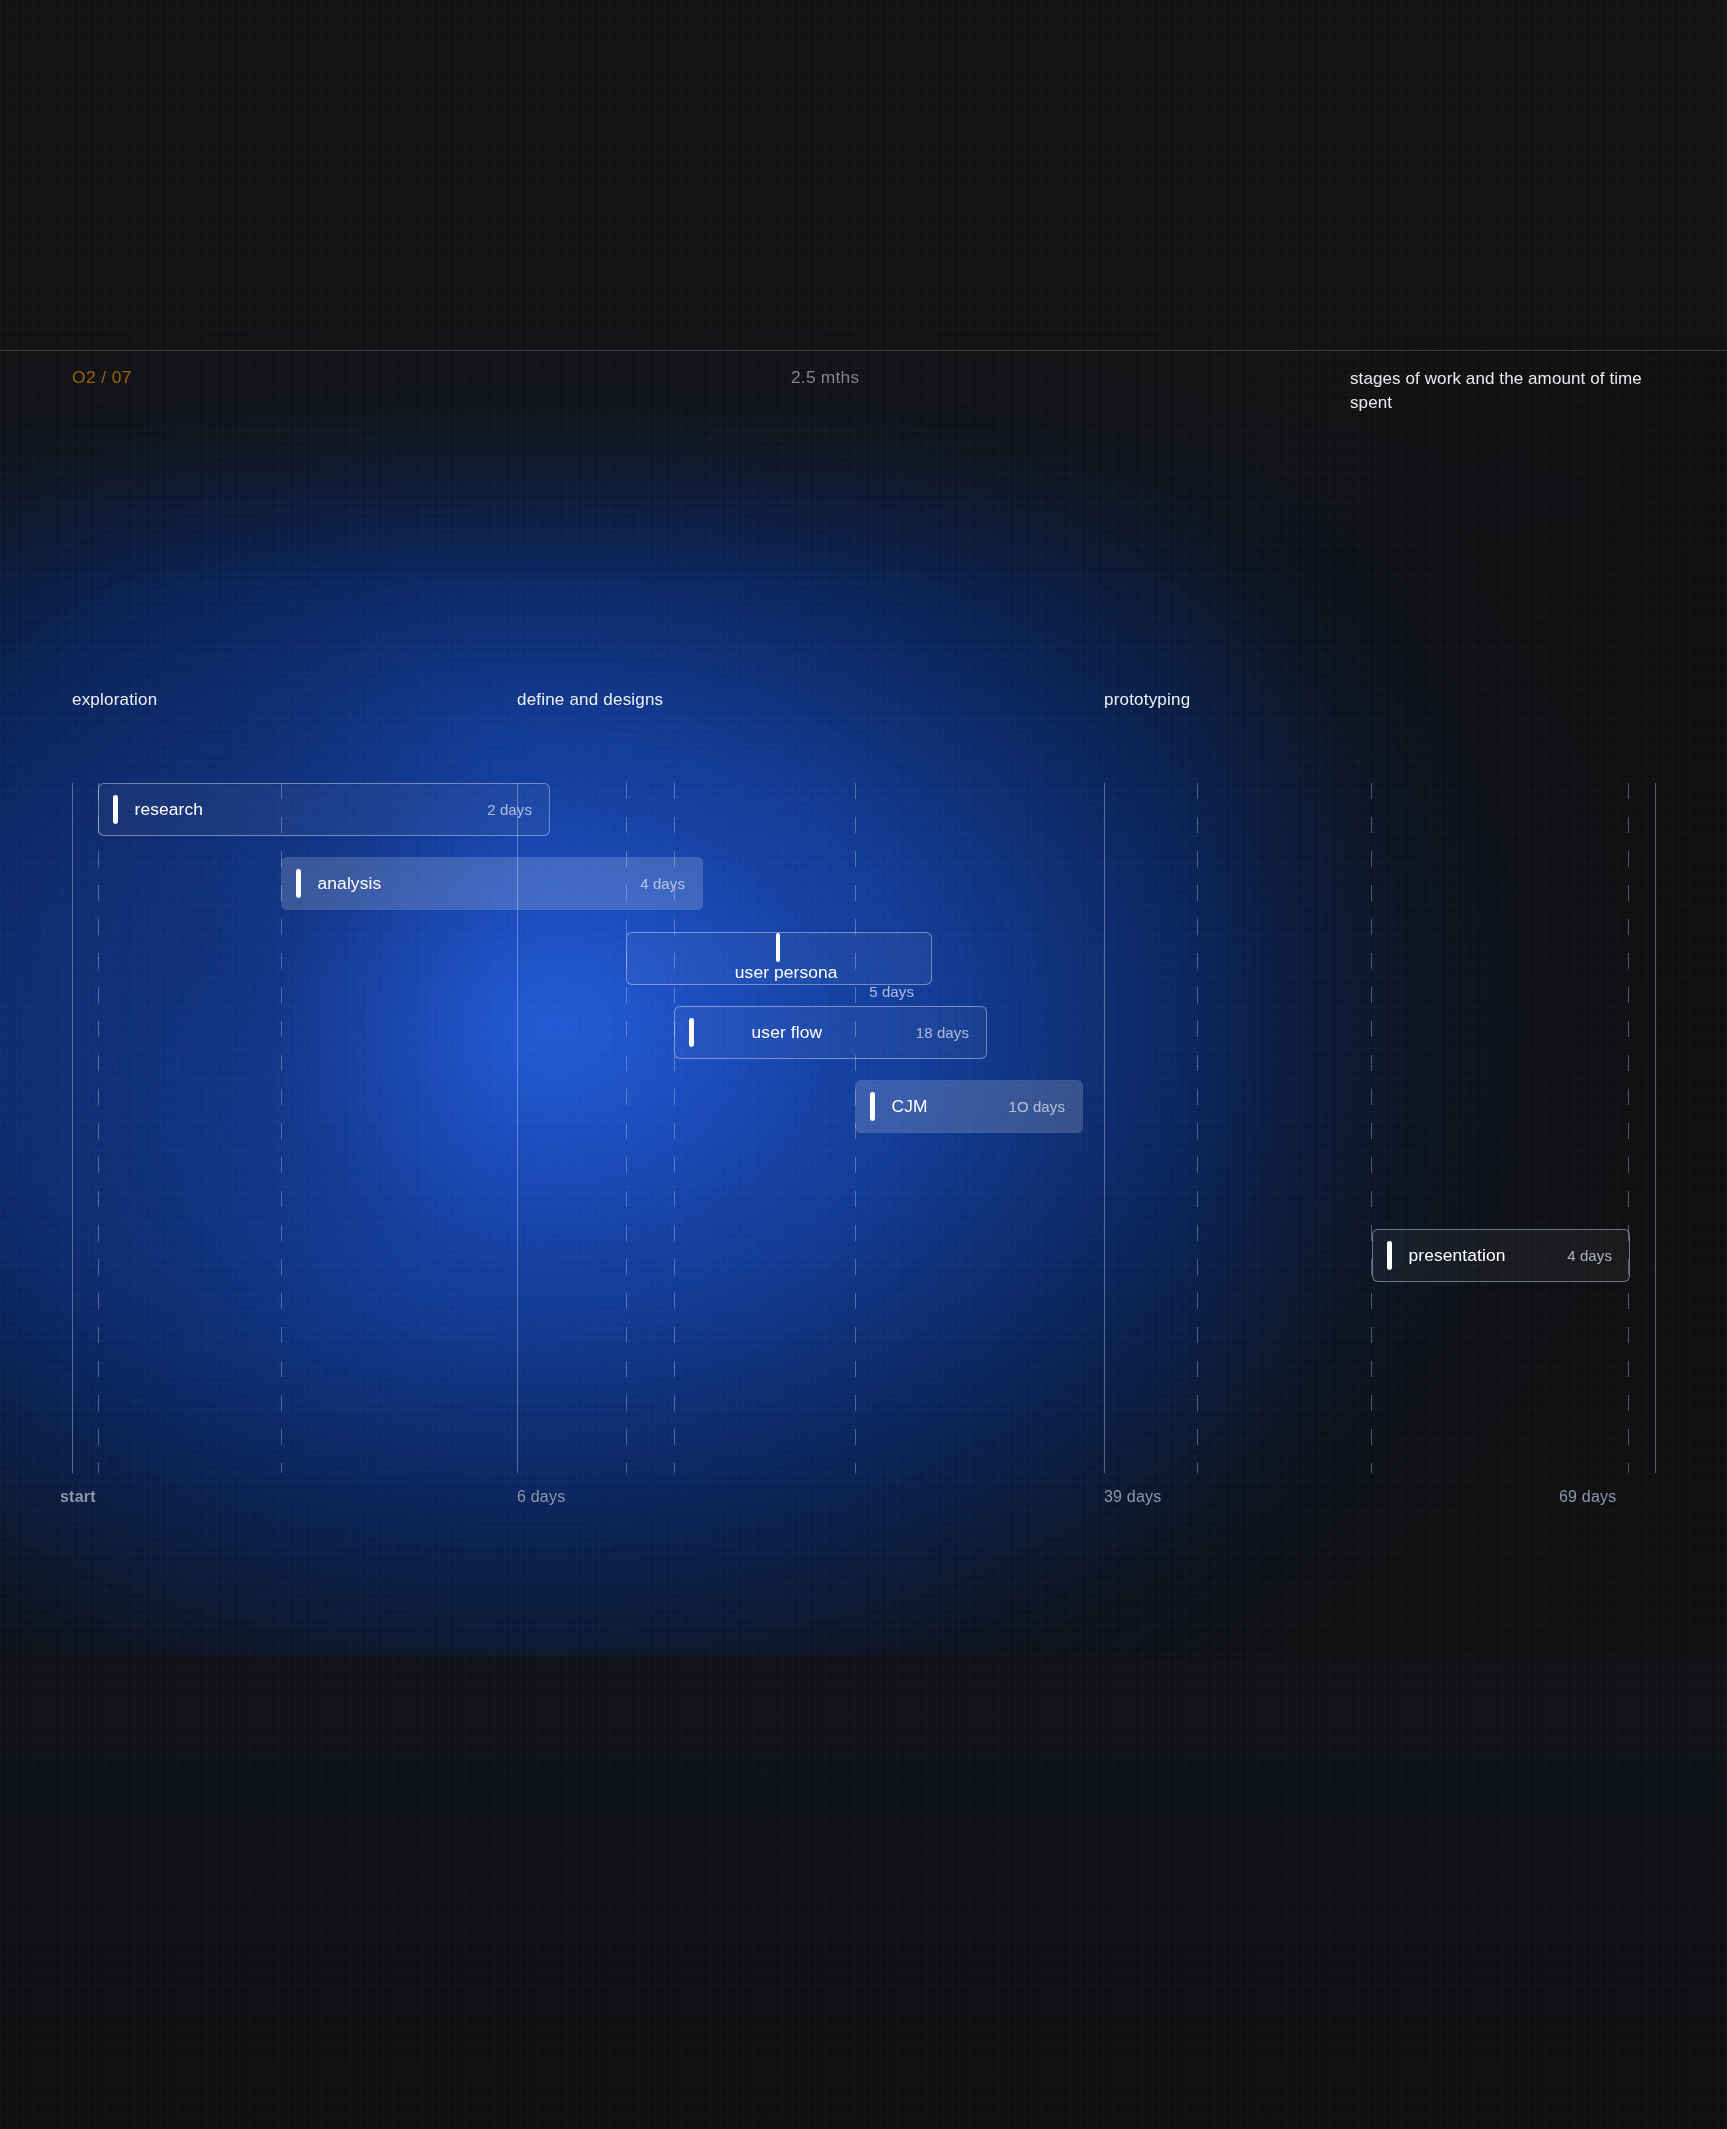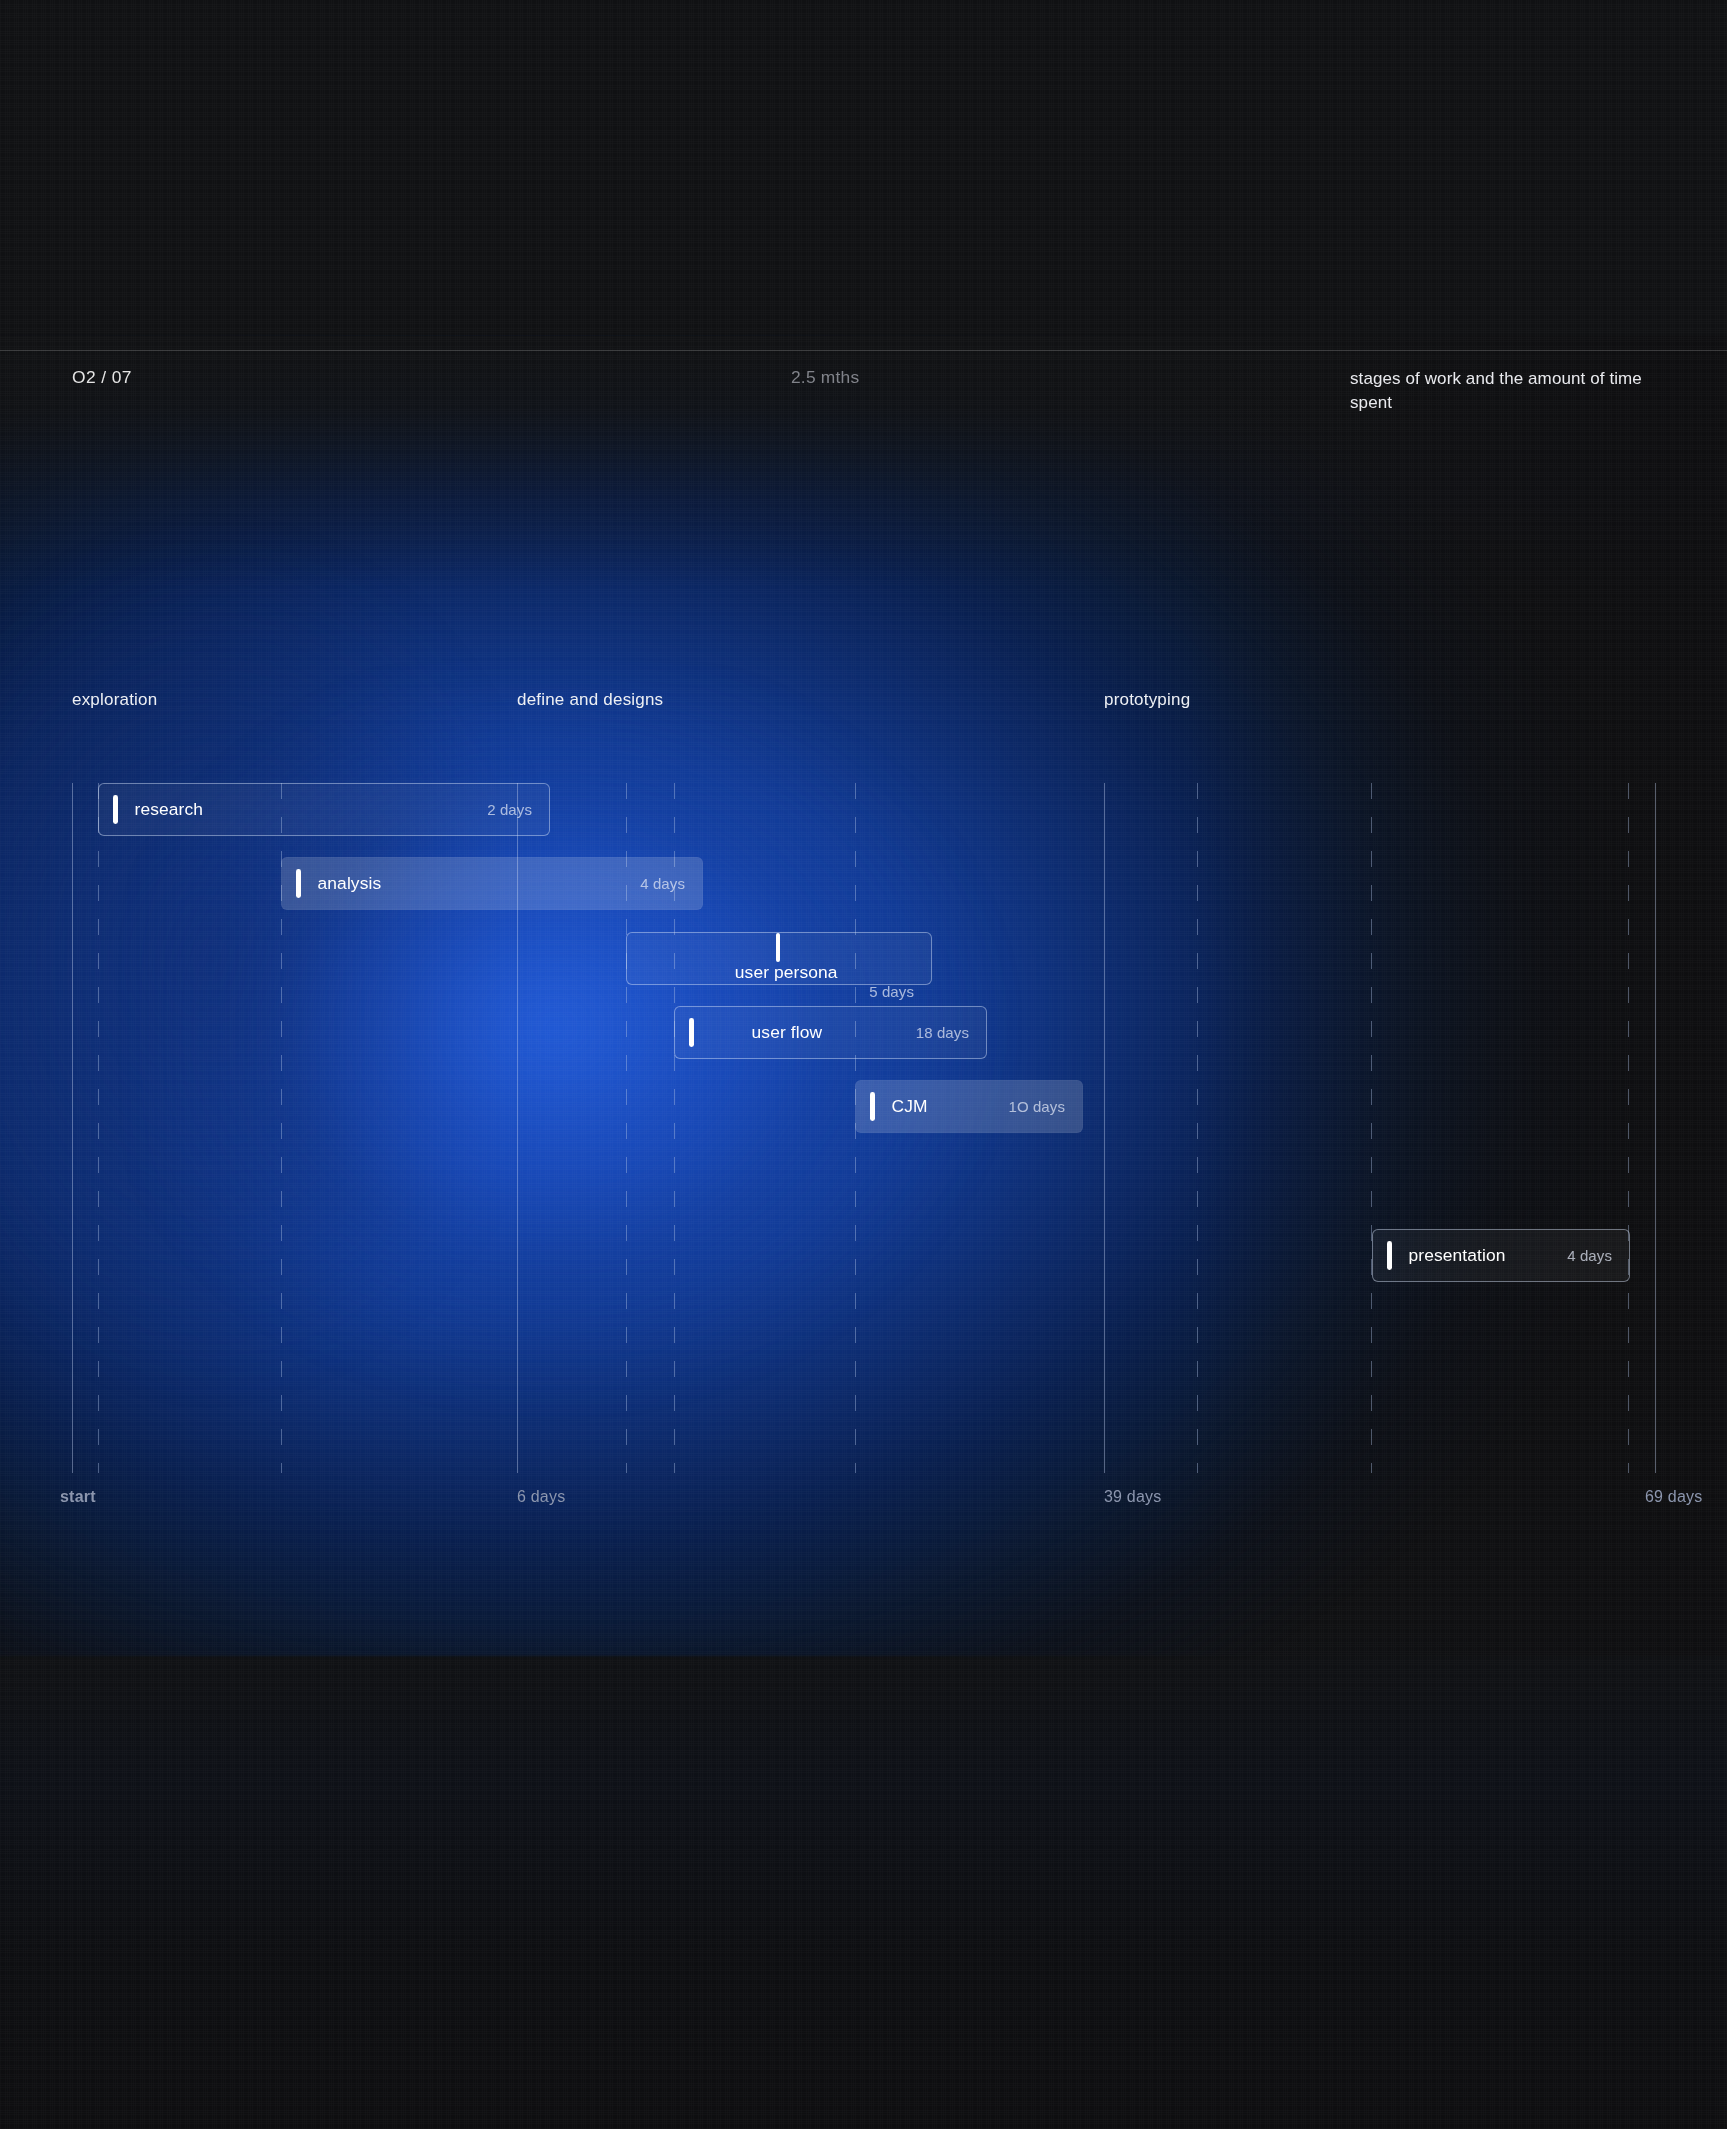--- a/index.html
+++ b/index.html
@@ -112,21 +112,21 @@
   .header {
     position: absolute;
     left: 0; right: 0;
     top: 367px;
     height: 48px;
   }
   .hdr-page-no {
     position: absolute;
     left: 72px;
     top: 0;
-    color: #e5e5e5;
+    color: #a16207;
     font-size: 17.4px;
     letter-spacing: 0.4px;
     white-space: nowrap;
   }
   .hdr-duration {
     position: absolute;
     left: 791px;
     top: 0;
     color: #81838a;
     font-size: 17.4px;
@@ -330,19 +330,19 @@
           <div class="bar-accent"></div>
           <div class="bar-label">presentation</div>
           <div class="bar-days">4 days</div>
         </div>
       </div>
 
     <div class="axis">
         <div class="axis-tick" style="left: 60px; font-weight: bold;">start</div>
         <div class="axis-tick" style="left: 517px;">6 days</div>
         <div class="axis-tick" style="left: 1104px;">39 days</div>
-        <div class="axis-tick" style="left: 1645px;">69 days</div>
+        <div class="axis-tick" style="left: 1559px;">69 days</div>
       </div>
 
   </div>
 
 </div>
 
 
 </body></html>

